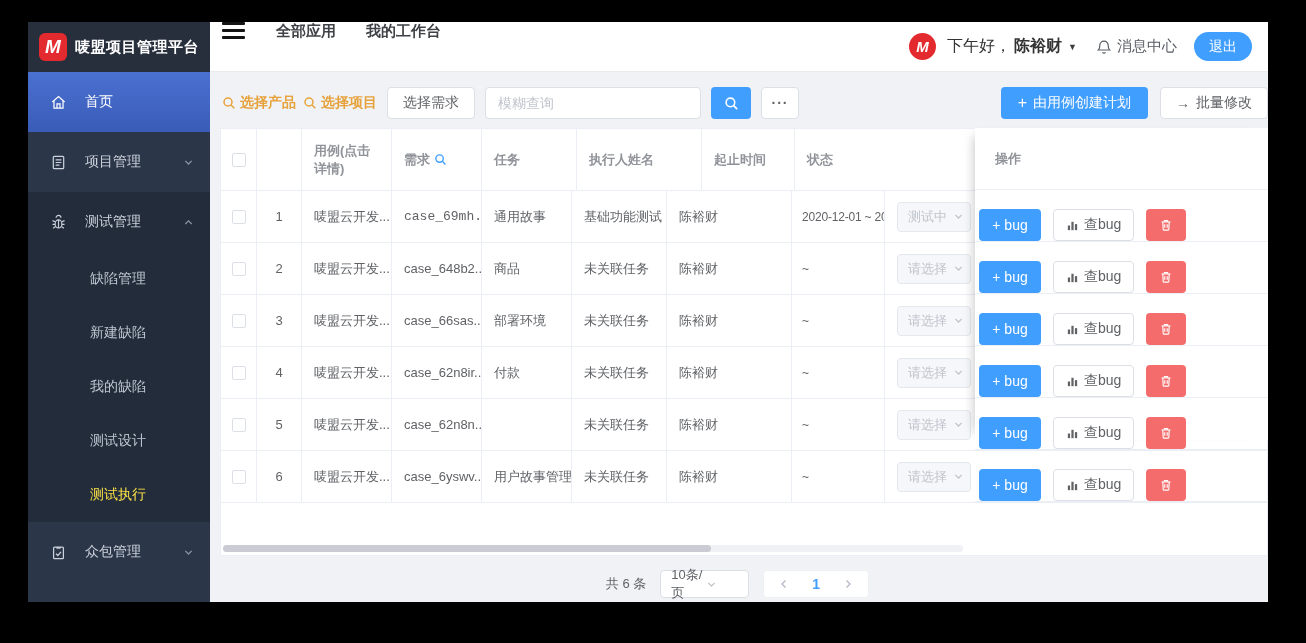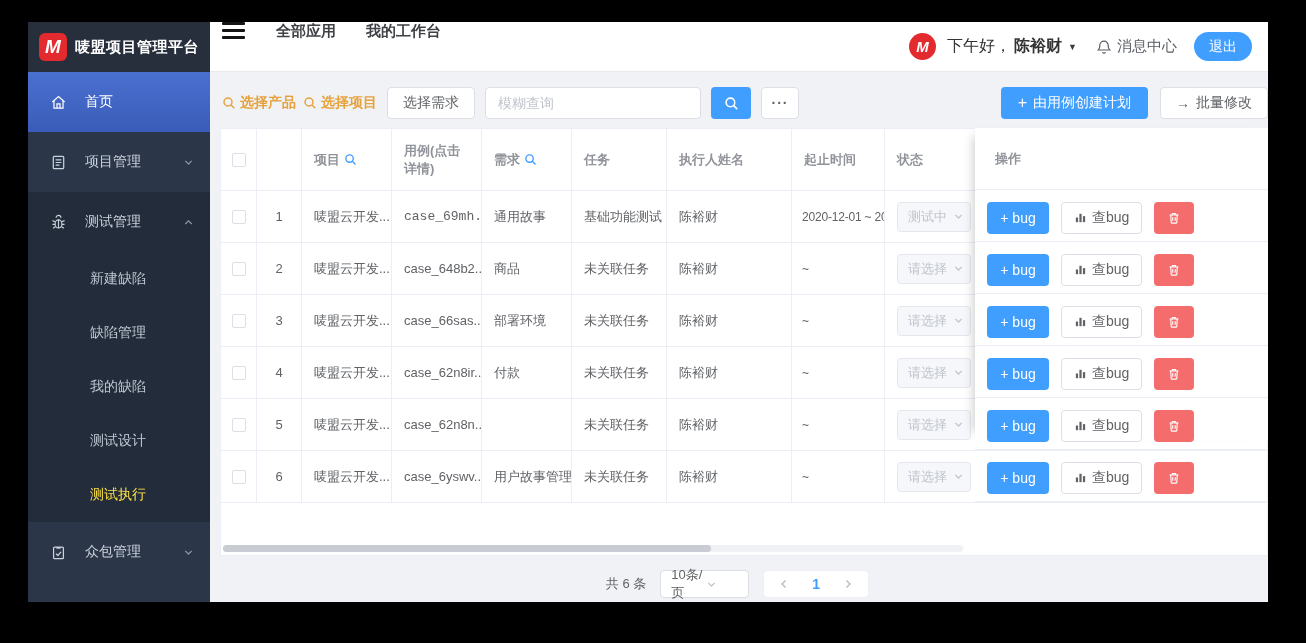--- a/index.html
+++ b/index.html
@@ -70,21 +70,21 @@
   .td-daterange { font-size:12px; padding:0 4px 0 10px; letter-spacing:-.2px; }
   .sel { width:74px; height:30px; background:#F5F7FA; border:1px solid #E4E7ED; border-radius:4px; display:flex; align-items:center; padding:0 6px 0 10px; color:#C0C4CC; font-size:13px; cursor:pointer; flex:0 0 auto; }
   .sel .stext { flex:1; overflow:hidden; white-space:nowrap; }
   .sel .schev { color:#C0C4CC; display:flex; flex:0 0 auto; }
   .hscroll { position:absolute; left:2px; bottom:3px; width:740px; height:7px; background:#f0f1f4; border-radius:4px; cursor:pointer; }
   .hthumb { position:absolute; left:0; top:0; height:7px; width:66%; background:#c9ccd3; border-radius:4px; cursor:grab; }
 
   
   .fixedcol { position:absolute; top:0; right:0; width:293px; height:312px; background:#fff; box-shadow:-9px 0 10px -8px rgba(0,0,0,.22); z-index:2; }
   .fc-head { height:62px; display:flex; align-items:center; padding-left:20px; color:#909399; font-weight:600; font-size:13px; border-bottom:1px solid #EBEEF5; }
-  .fc-row { height:52px; display:flex; align-items:center; padding:4px 0 0 12px; gap:12px; border-bottom:1px solid #EBEEF5; }
+  .fc-row { height:52px; display:flex; align-items:flex-end; padding:4px 0 0 4px; gap:12px; border-bottom:1px solid #EBEEF5; }
   .btn-bug { height:32px; width:62px; background:#409EFF; color:#fff; border:none; border-radius:4px; font-size:14px; cursor:pointer; font-family:inherit; }
   .btn-viewbug { height:32px; padding:0 12px; background:#fff; border:1px solid #DCDFE6; border-radius:4px; color:#606266; font-size:14px; display:flex; align-items:center; gap:5px; cursor:pointer; font-family:inherit; }
   .btn-viewbug .bars { color:#606266; display:flex; }
   .btn-del { height:32px; width:40px; background:#F56C6C; border:none; border-radius:4px; color:#fff; display:flex; align-items:center; justify-content:center; cursor:pointer; }
 
   
   .pagin { display:flex; align-items:center; justify-content:center; gap:14px; margin:14px 3px 0 0; font-size:13px; color:#606266; }
   .psize { width:89px; height:28px; border:1px solid #DCDFE6; border-radius:4px; background:#fff; display:flex; align-items:center; padding:0 7px 0 10px; color:#606266; cursor:pointer; }
   .psize span { flex:1; }
   .psize .schev { color:#C0C4CC; display:flex; }
@@ -135,24 +135,24 @@
             </svg>
           </span>
           <span class="s-label">测试管理</span>
           <span class="s-chev">
             <svg viewBox="0 0 12 12" width="11" height="11" fill="none" stroke="currentColor" stroke-width="1.4">
               <path d="M2.5 7.7 L6 4.2 L9.5 7.7"></path>
             </svg>
           </span>
         </div>
         <div class="side-item sub dark">
+          <span class="s-label">缺陷管理</span>
+        </div>
+        <div class="side-item sub dark">
           <span class="s-label">新建缺陷</span>
-        </div>
-        <div class="side-item sub dark">
-          <span class="s-label">缺陷管理</span>
         </div>
         <div class="side-item sub dark">
           <span class="s-label">我的缺陷</span>
         </div>
         <div class="side-item sub dark">
           <span class="s-label">测试设计</span>
         </div>
         <div class="side-item sub dark active-sub">
           <span class="s-label">测试执行</span>
         </div>
@@ -252,29 +252,20 @@
     </div>
 
     <div class="table-zone">
       <div class="tbl">
         <div class="thead" id="thead">
             <div class="th center" style="flex: 0 0 36px; width: 36px;">
               <span class="cb"></span>
             </div>
             <div class="th" style="flex: 0 0 45px; width: 45px;">
               <span></span>
-            </div>
-            <div class="th" style="flex: 0 0 90px; width: 90px;">
-              <span>项目</span>
-              <span class="hsearch">
-                <svg viewBox="0 0 14 14" width="13" height="13" fill="none" stroke="currentColor" stroke-width="1.5">
-                  <circle cx="6" cy="6" r="4"></circle>
-                  <path d="M9 9 L12.3 12.3"></path>
-                </svg>
-              </span>
             </div>
             <div class="th" style="flex: 0 0 90px; width: 90px;">
               <span>用例(点击详情)</span>
             </div>
             <div class="th" style="flex: 0 0 90px; width: 90px;">
               <span>需求</span>
               <span class="hsearch">
                 <svg viewBox="0 0 14 14" width="13" height="13" fill="none" stroke="currentColor" stroke-width="1.5">
                   <circle cx="6" cy="6" r="4"></circle>
                   <path d="M9 9 L12.3 12.3"></path>

